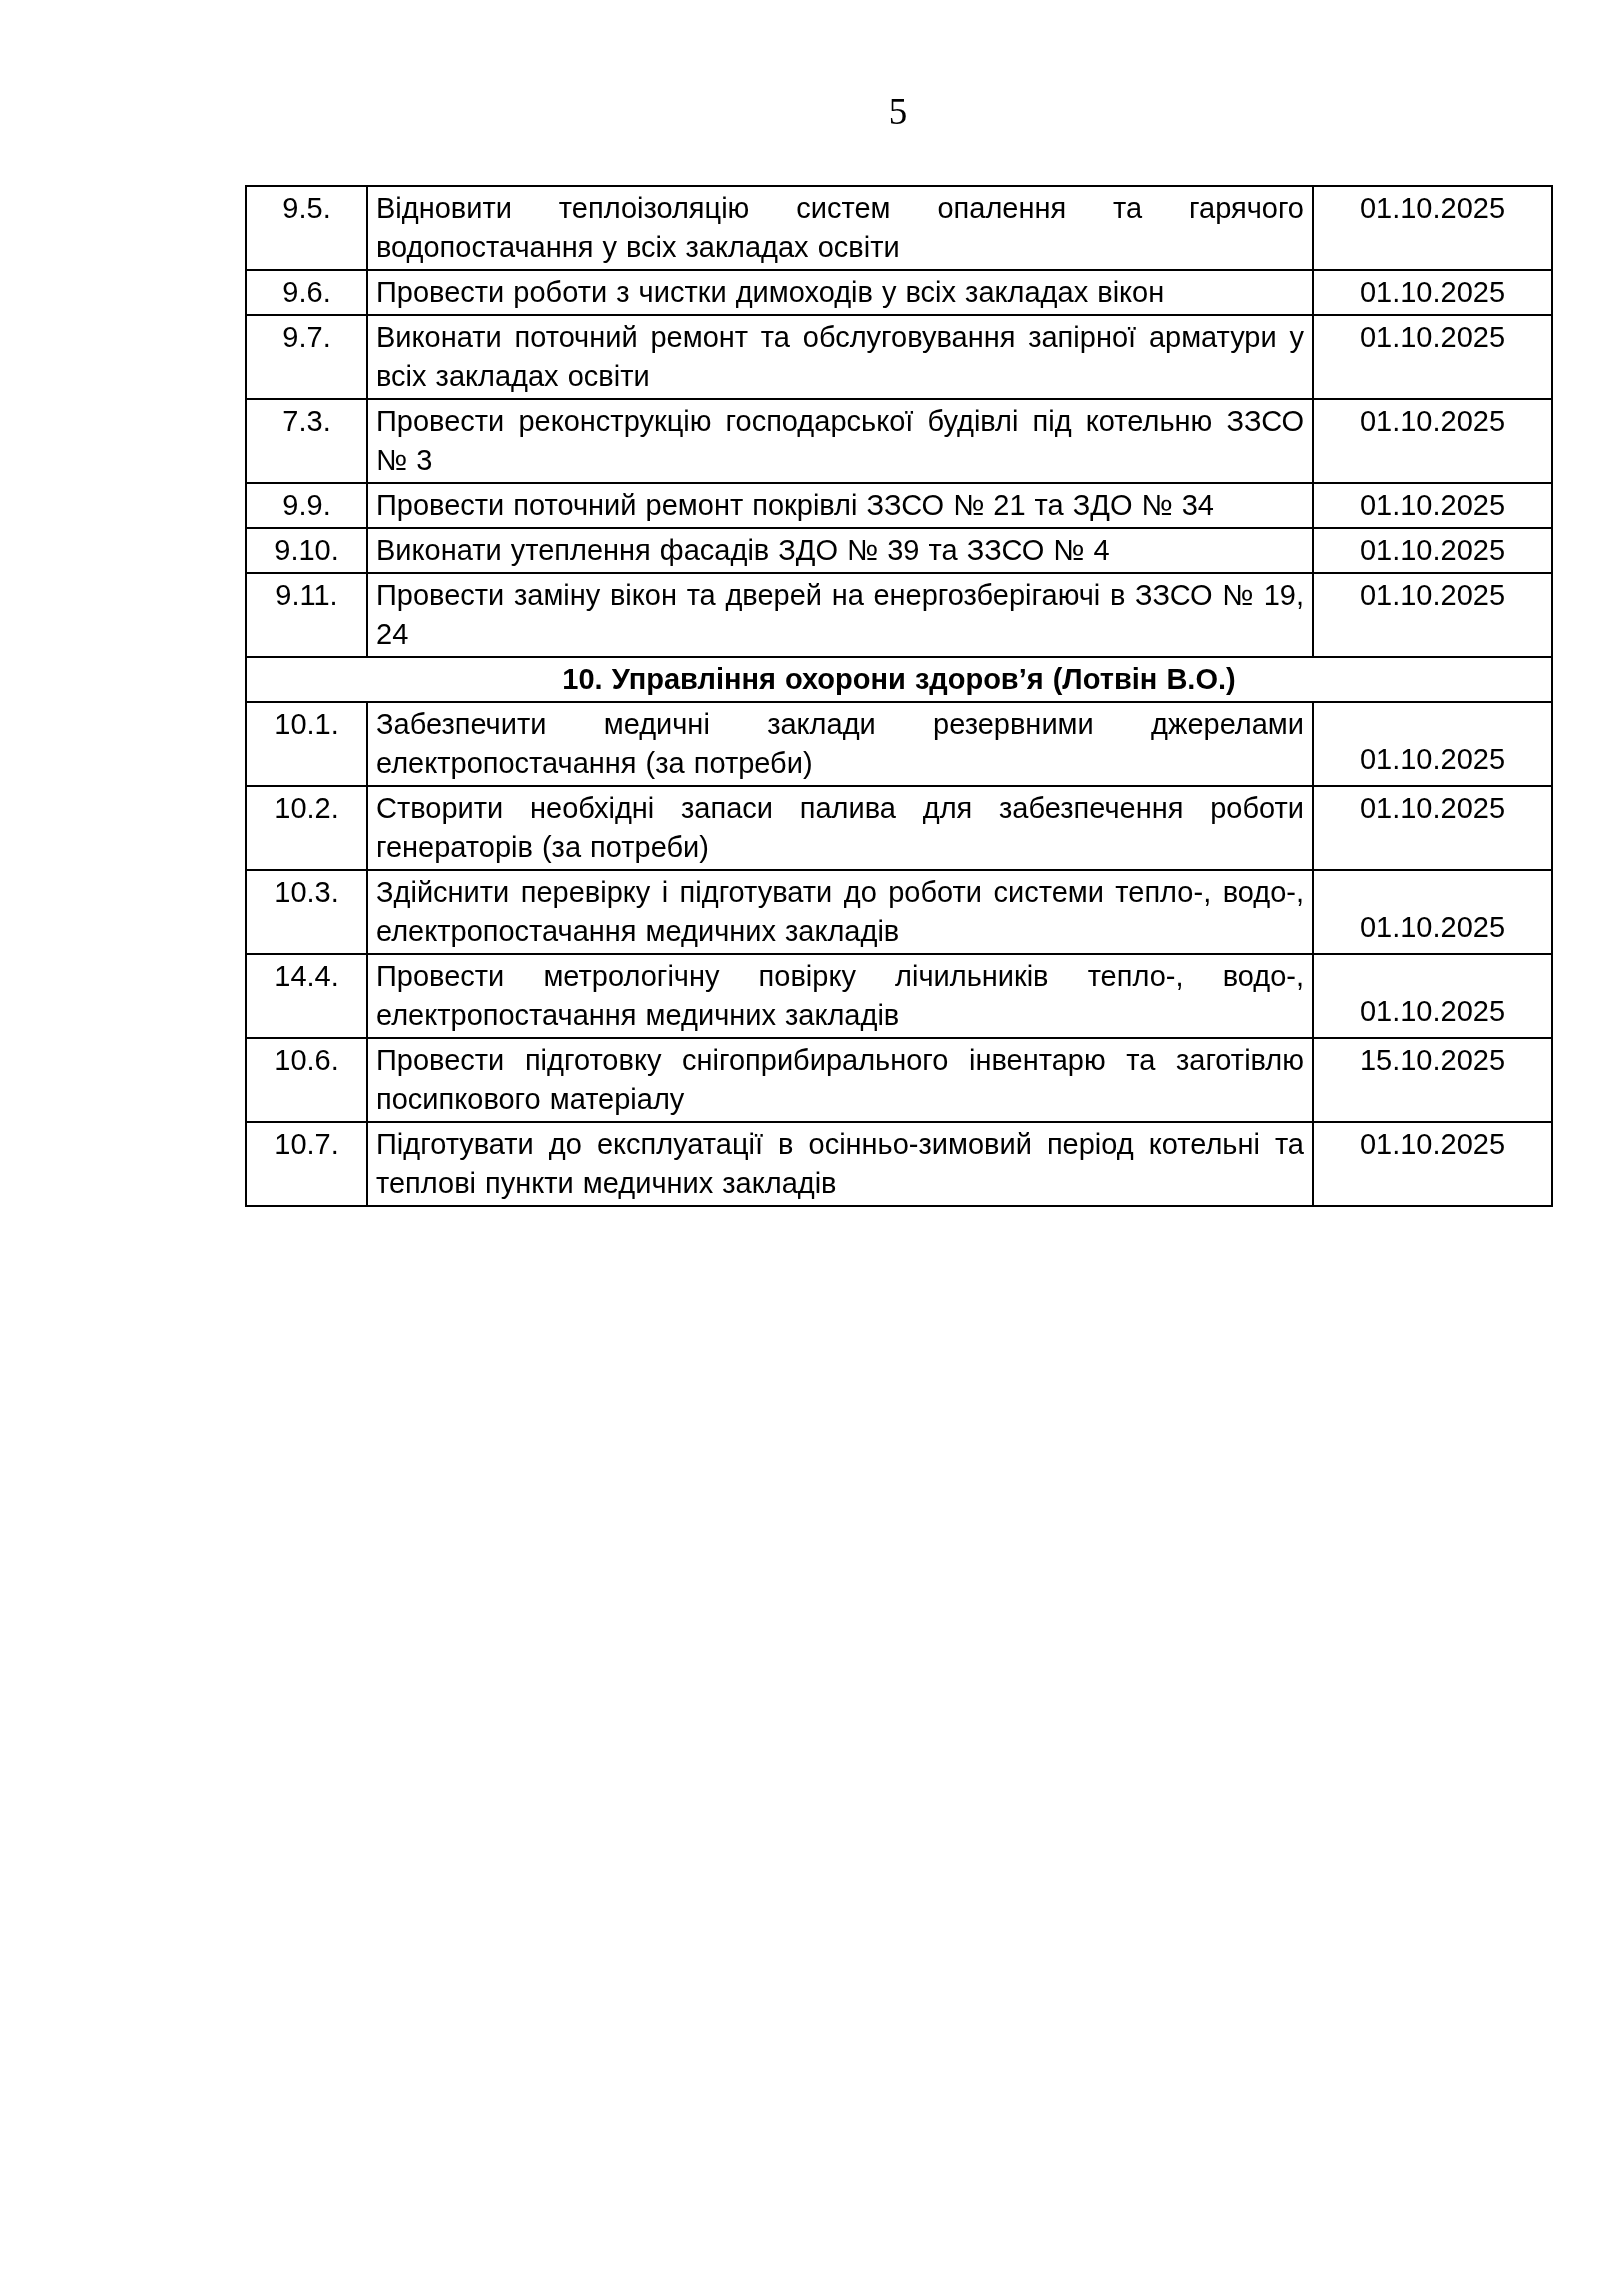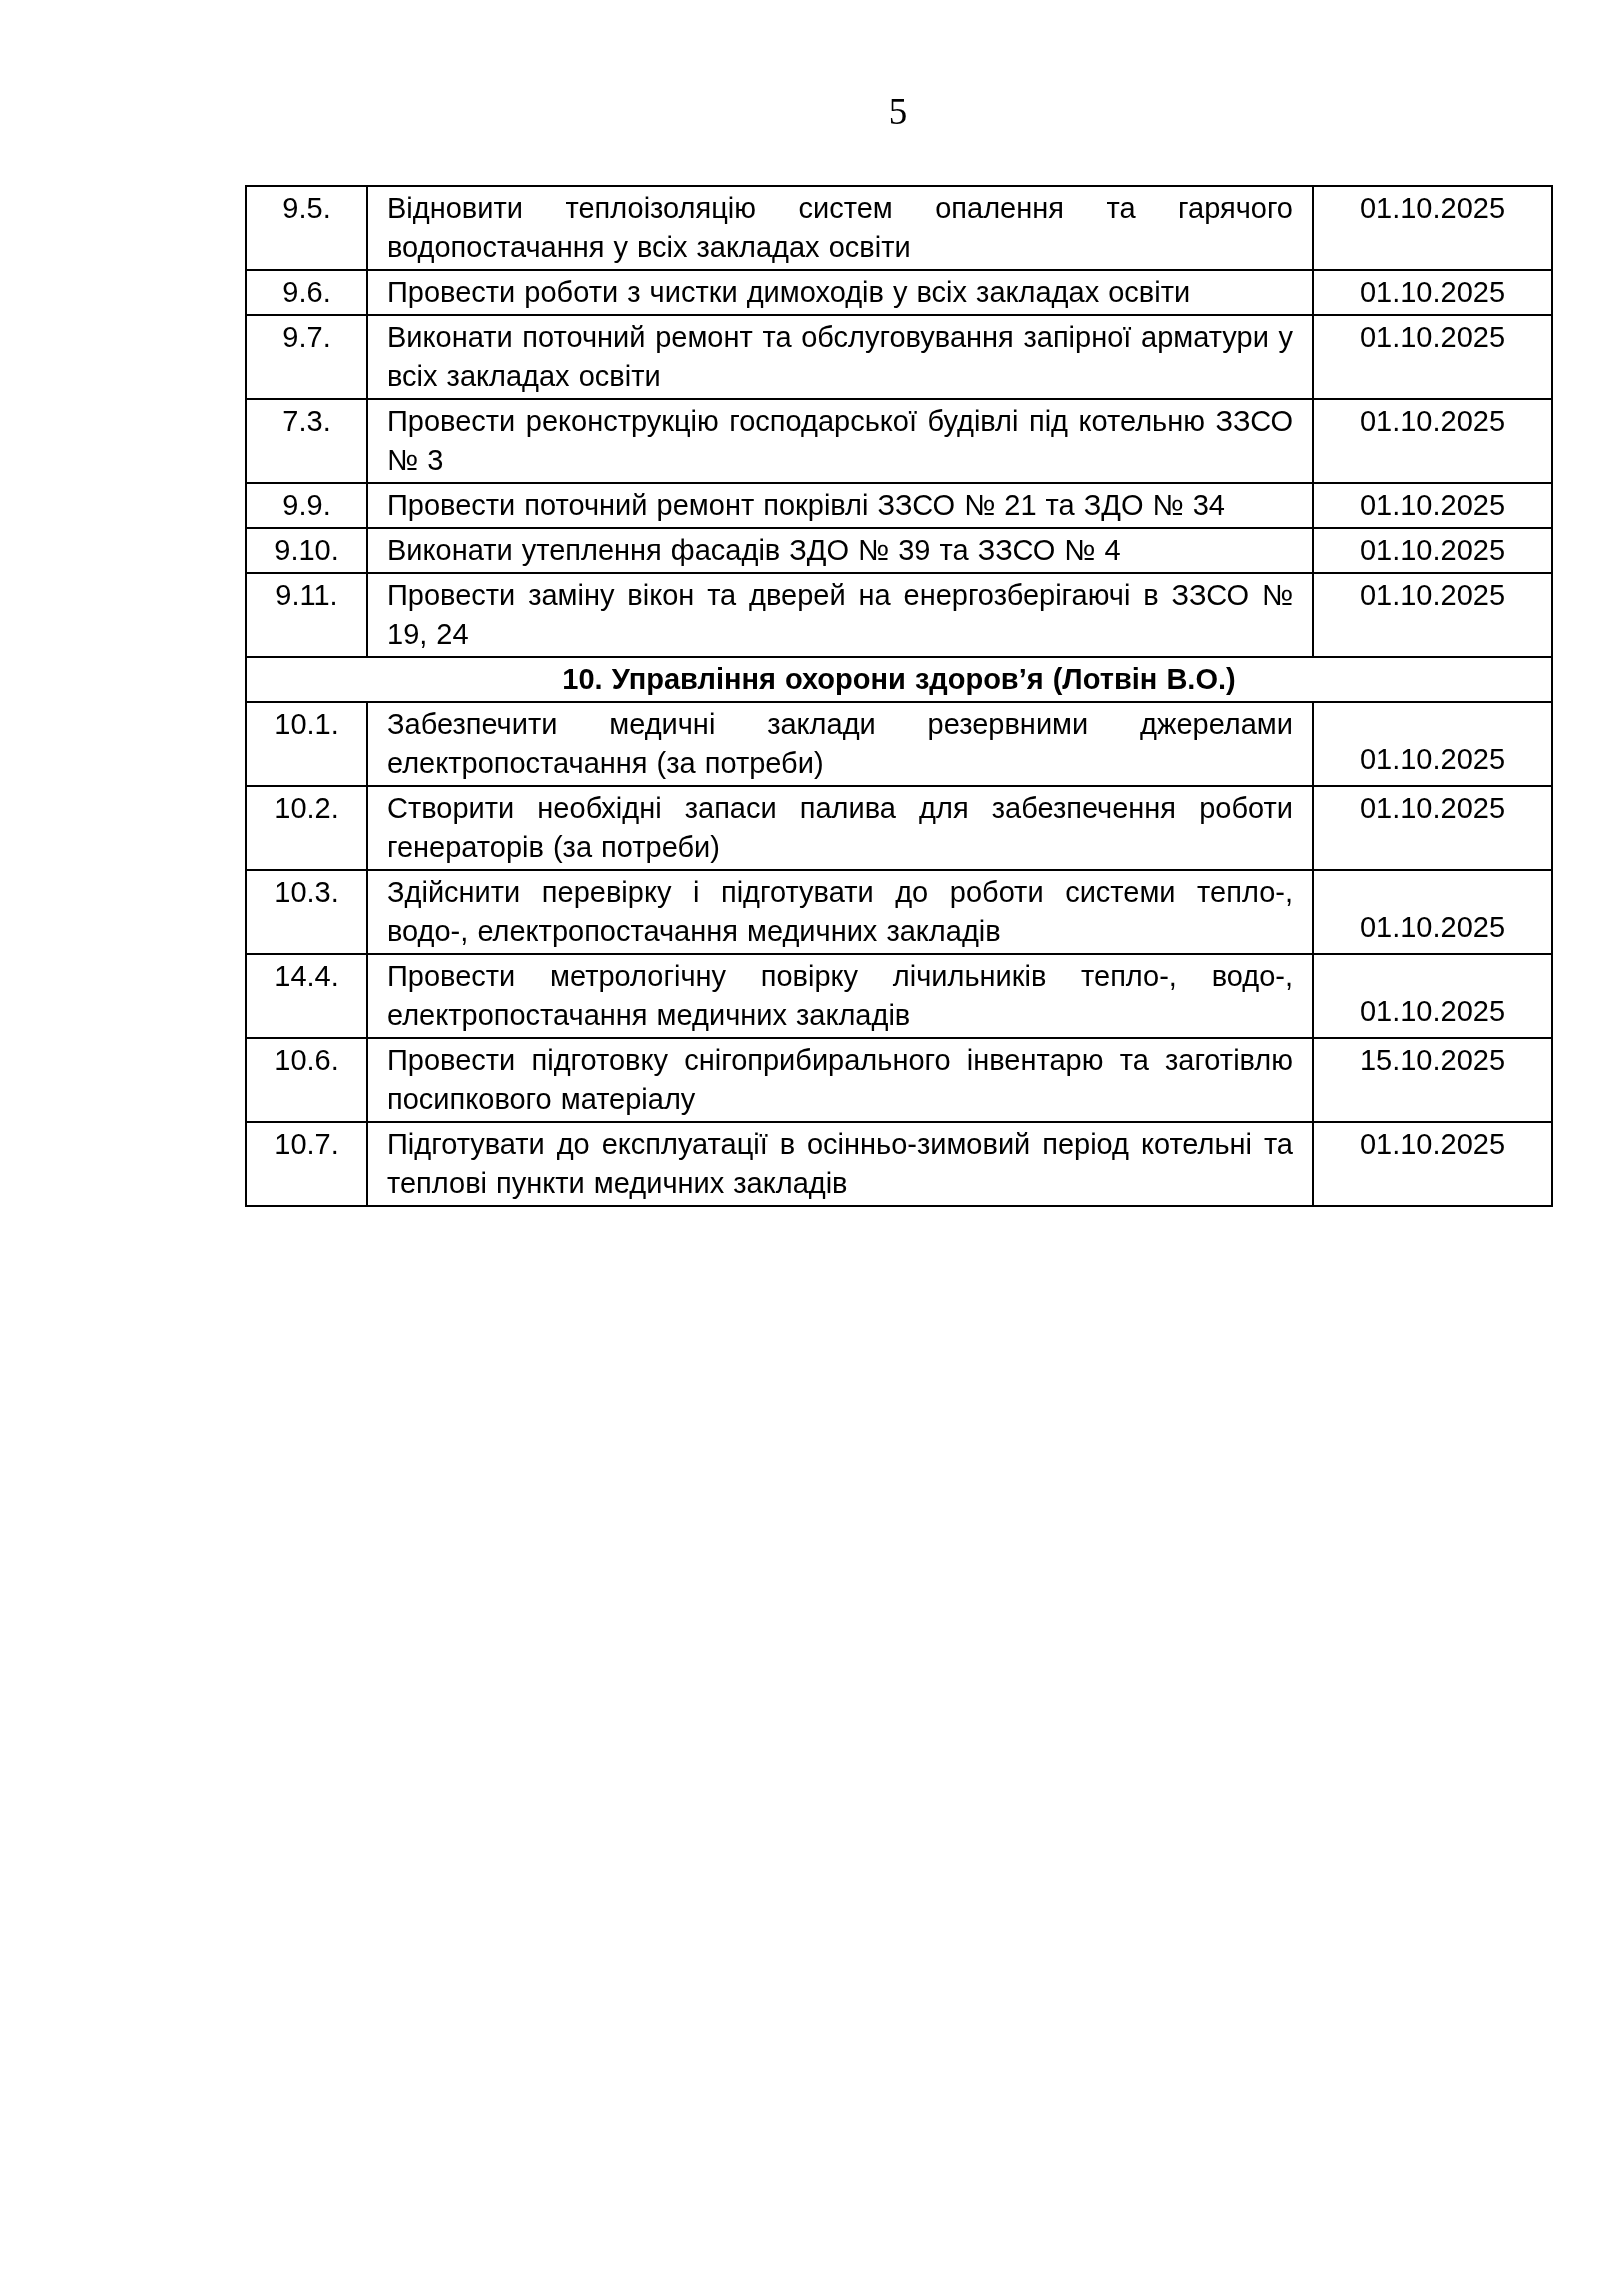--- a/index.html
+++ b/index.html
@@ -31,21 +31,21 @@
     left: 245px;
     top: 185px;
     width: 1306px;
     border-collapse: collapse;
     table-layout: fixed;
   }
   table.plan-table td {
     border: 2px solid #000000;
     font-size: 29px;
     line-height: 39px;
-    padding: 2px 19px;
+    padding: 2px 8px;
     vertical-align: top;
     word-spacing: 1px;
   }
   td.num {
     text-align: center;
     padding: 2px 3.9px;
   }
   td.task {
     text-align: justify;
   }
@@ -77,21 +77,21 @@
       <col id="col-date" style="width: 239px;">
     </colgroup>
     <tbody id="plan-table-body">
         <tr>
           <td class="num">9.5.</td>
           <td class="task">Відновити теплоізоляцію систем опалення та гарячого водопостачання у всіх закладах освіти</td>
           <td class="date">01.10.2025</td>
         </tr>
         <tr>
           <td class="num">9.6.</td>
-          <td class="task">Провести роботи з чистки димоходів у всіх закладах освіти</td>
+          <td class="task">Провести роботи з чистки димоходів у всіх закладах вікон</td>
           <td class="date">01.10.2025</td>
         </tr>
         <tr>
           <td class="num">9.7.</td>
           <td class="task">Виконати поточний ремонт та обслуговування запірної арматури у всіх закладах освіти</td>
           <td class="date">01.10.2025</td>
         </tr>
         <tr>
           <td class="num">7.3.</td>
           <td class="task">Провести реконструкцію господарської будівлі під котельню ЗЗСО № 3</td>

